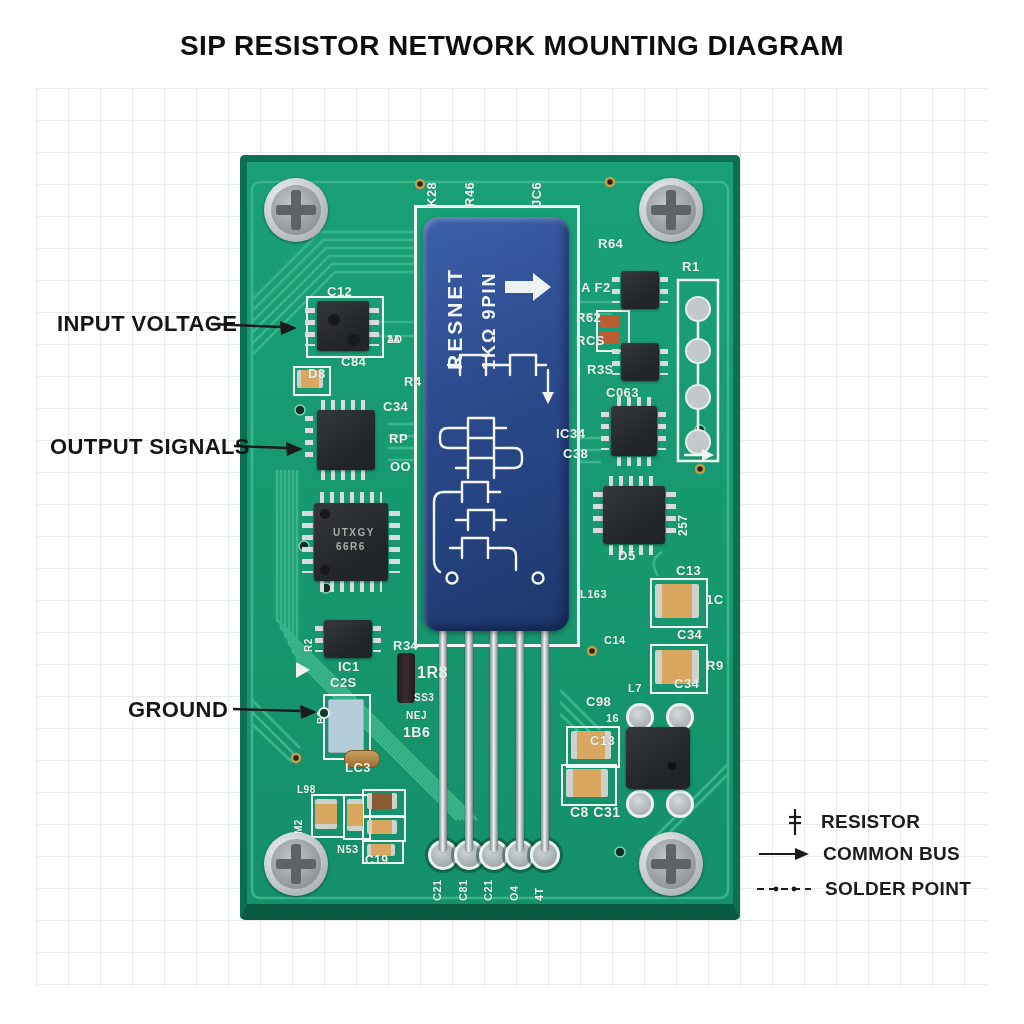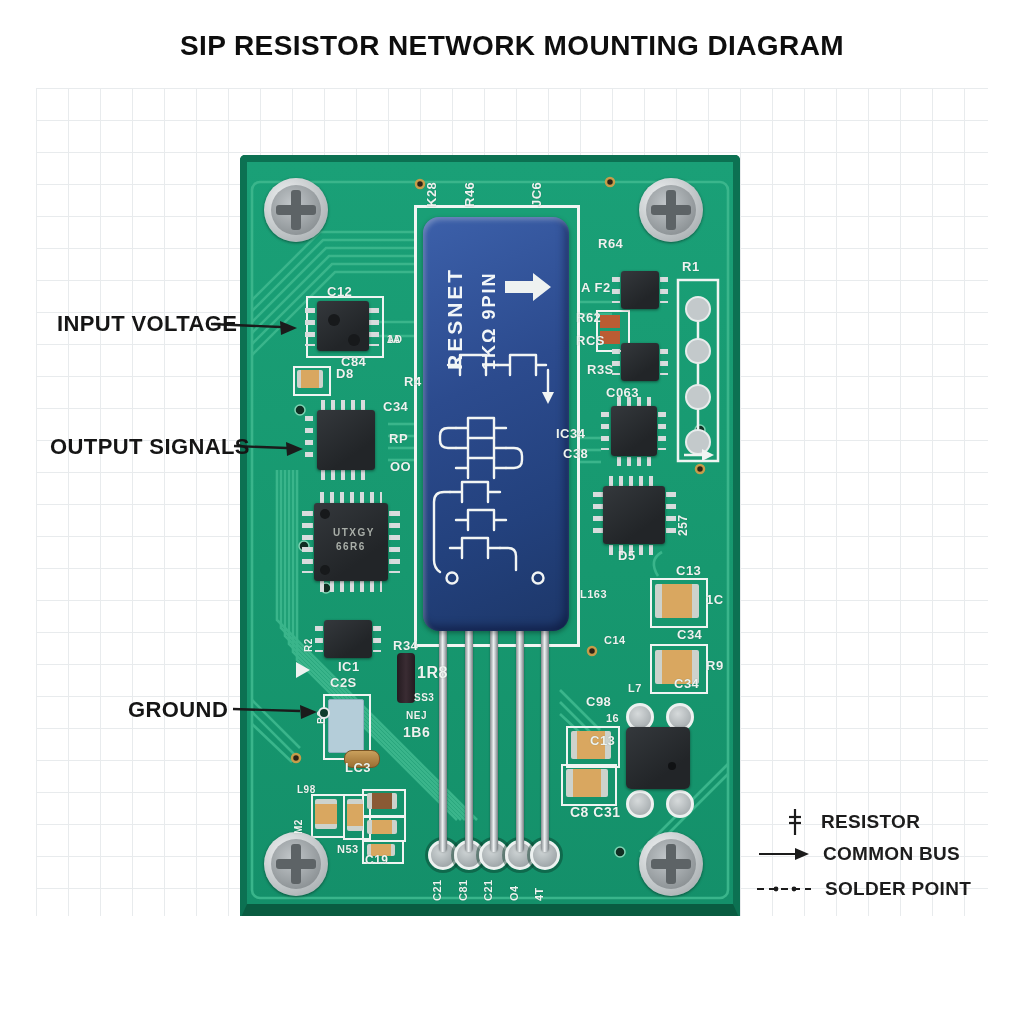--- a/index.html
+++ b/index.html
@@ -1,16 +1,16 @@
 <!DOCTYPE html>
 <html><head>
 <meta charset="utf-8">
 <style>
   html,body{margin:0;padding:0;background:#ffffff;}
-  .page{position:relative;width:1024px;height:916px;background:#ffffff;overflow:hidden;
+  .page{position:relative;width:1024px;height:1024px;background:#ffffff;overflow:hidden;
         font-family:"Liberation Sans",sans-serif;}
   .grid{position:absolute;left:36px;top:88px;width:952px;height:900px;z-index:0;
         background-image:linear-gradient(#e4e8eb 1px,transparent 1px),
                          linear-gradient(90deg,#e4e8eb 1px,transparent 1px);
         background-size:32px 32px;opacity:.85;}
   .title{position:absolute;top:30px;left:0;width:100%;text-align:center;z-index:10;
          font-size:28px;font-weight:600;letter-spacing:.4px;color:#0e0e0e;}
   .pcb{position:absolute;left:240px;top:155px;width:486px;height:742px;z-index:1;
        background:linear-gradient(180deg,#1aa077 0%,#17986f 55%,#14906a 100%);
        border:7px solid #0c7152;border-bottom:16px solid #095c41;border-radius:5px;}
@@ -248,21 +248,21 @@
   <span class="silk rot" style="left:529px;top:207px;">JC6</span>
   <span class="silk" style="left:598px;top:236px;">R64</span>
   <span class="silk" style="left:581px;top:280px;">A F2</span>
   <span class="silk" style="left:576px;top:310px;">R62</span>
   <span class="silk" style="left:576px;top:333px;">RCS</span>
   <span class="silk" style="left:587px;top:362px;">R3S</span>
   <span class="silk" style="left:606px;top:385px;">C063</span>
   <span class="silk" style="left:682px;top:259px;">R1</span>
   <span class="silk" style="left:327px;top:284px;">C12</span>
   <span class="silk" style="left:341px;top:354px;">C84</span>
-  <span class="silk" style="left:336px;top:366px;">D8</span>
+  <span class="silk" style="left:308px;top:366px;">D8</span>
   <span class="silk" style="left:387px;top:334px;font-size:10px;">AD</span>
   <span class="silk" style="left:387px;top:334px;font-size:10px;">1A</span>
   <span class="silk" style="left:404px;top:374px;">R4</span>
   <span class="silk" style="left:383px;top:399px;">C34</span>
   <span class="silk" style="left:389px;top:431px;">RP</span>
   <span class="silk" style="left:390px;top:459px;">OO</span>
   <span class="silk" style="left:556px;top:426px;">IC34</span>
   <span class="silk" style="left:563px;top:446px;">C38</span>
   <span class="silk" style="left:618px;top:548px;">D5</span>
   <span class="silk rot" style="left:676px;top:536px;font-size:12px;">257</span>

